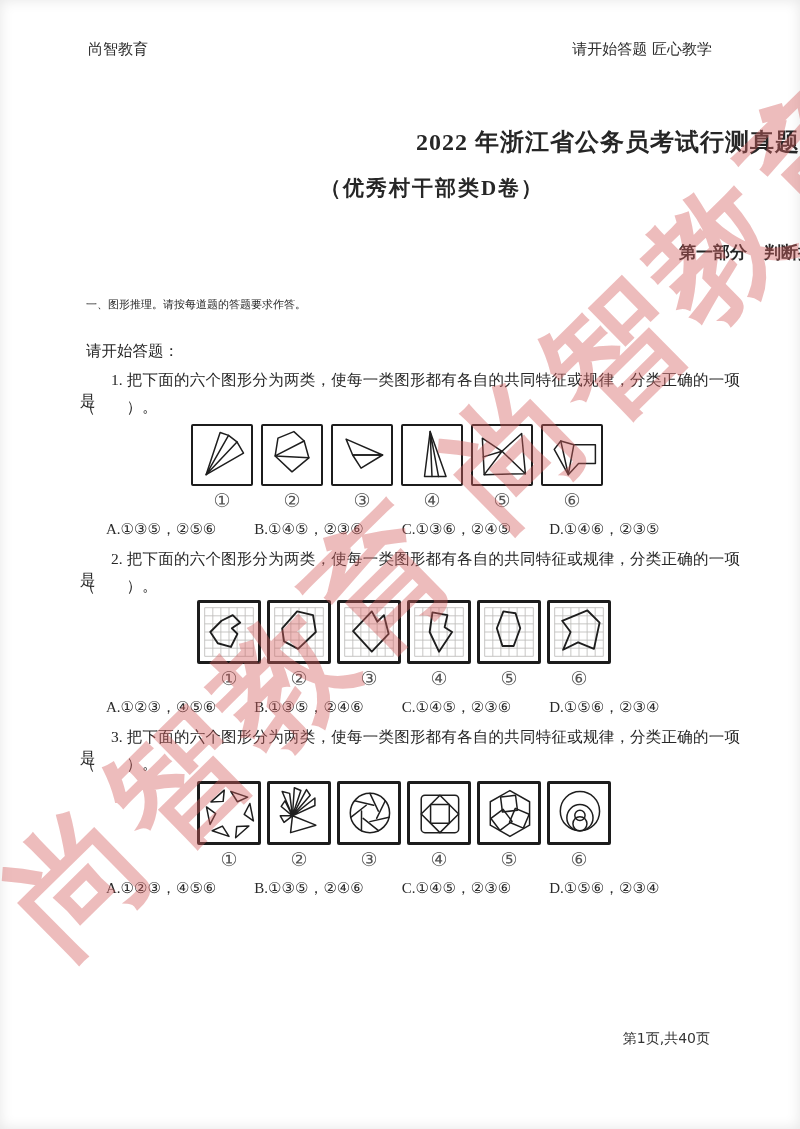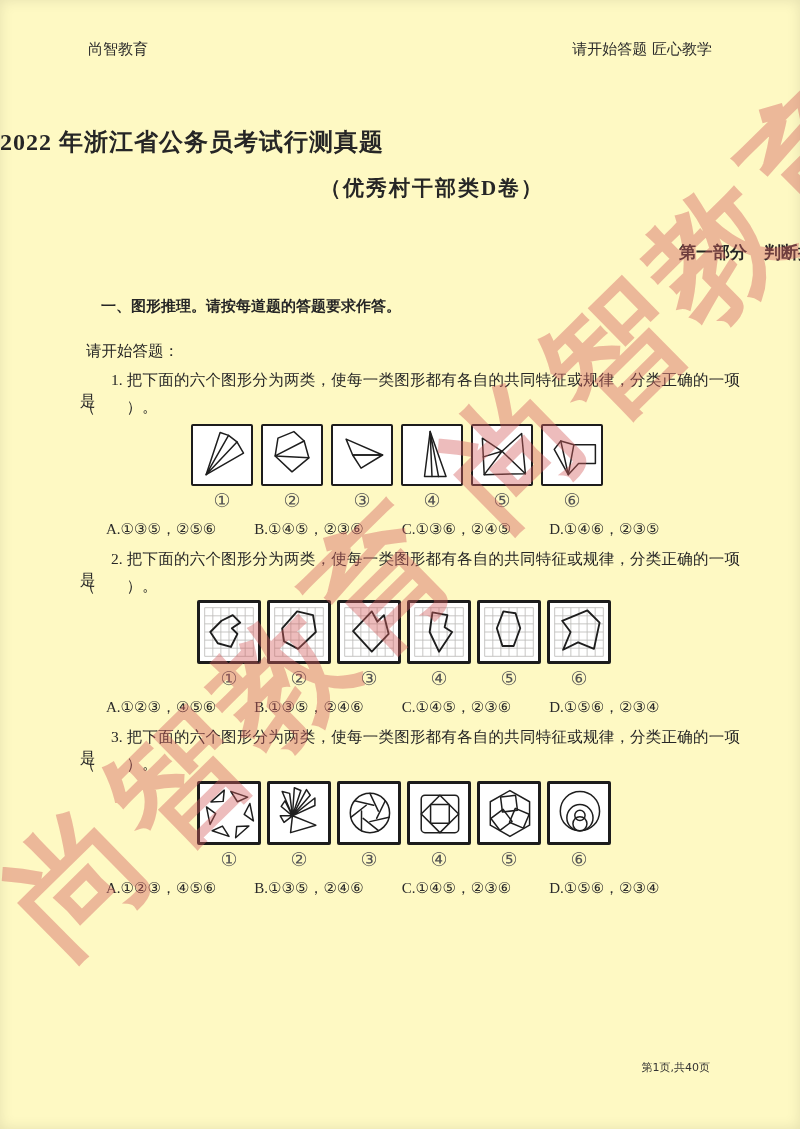--- a/index.html
+++ b/index.html
@@ -1,43 +1,43 @@
 <!DOCTYPE html>
 <html><head>
 <meta charset="utf-8">
 <style>
   html,body{margin:0;padding:0;background:#e9e7e3;}
   .page{
     position:relative;width:800px;height:1129px;margin:0 auto;
-    background:#fef9c3;overflow:hidden;
+    background:#ffffff;overflow:hidden;
     box-shadow:inset 0 0 14px rgba(0,0,0,.10);
     font-family:"Liberation Serif", serif;color:#262626;
   }
   .abs{position:absolute;}
   .hdr{top:40px;left:88px;right:88px;display:flex;justify-content:space-between;
        font-family:"DejaVu Sans", sans-serif;font-size:15px;color:#2b2b2b;}
-  .title{top:126px;left:0;width:100%;text-align:left;font-size:24px;font-weight:bold;letter-spacing:1px;}
+  .title{top:126px;left:0;width:100%;text-align:right;font-size:24px;font-weight:bold;letter-spacing:1px;}
   .title .em{font-family:"DejaVu Sans", sans-serif;}
   .subtitle{top:174px;left:0;width:100%;text-align:center;font-size:21px;font-weight:bold;letter-spacing:2px;padding-left:32px;}
   .subtitle .em{font-family:"DejaVu Sans", sans-serif;}
   .section{top:241px;left:0;width:100%;text-align:right;font-size:17px;font-weight:bold;
            font-family:"DejaVu Sans", sans-serif;margin-left:32px;}
-  .instruction{top:297px;left:71px;width:660px;font-size:15px;font-weight:bold;
+  .instruction{top:297px;left:64px;width:660px;font-size:11px;font-weight:normal;
                font-family:"DejaVu Sans", sans-serif;}
   .begin{top:341px;left:86px;font-size:15.5px;font-weight:normal;}
   .qline1{left:80px;width:660px;font-size:15.5px;text-align:justify;text-align-last:justify;}
   .qline2{left:80px;font-size:15.5px;}
   .figrow{display:flex;}
   .figcol{display:flex;flex-direction:column;align-items:center;}
   .figbox{width:62px;height:62px;background:#fff;border:2px solid #1c1c1c;border-radius:2px;box-sizing:border-box;}
   .figbox.thick{width:64px;height:64px;border-width:3px;}
   .figlabel{margin-top:5px;font-size:19px;color:#555;line-height:1;}
   .optrow{left:106px;display:flex;gap:38px;font-size:15px;white-space:nowrap;}
   .opt{color:#2a2a2a;}
-  .footer{top:1060px;right:90px;font-size:11px;color:#333;
+  .footer{top:1030px;right:90px;font-size:14px;color:#333;
           font-family:"DejaVu Sans", sans-serif;}
   .watermark{
     left:-15px;top:880px;transform:rotate(-44.5deg);transform-origin:0 0;
     font-size:132px;line-height:1;letter-spacing:10px;white-space:nowrap;
     font-weight:bold;color:rgba(213,96,96,0.42);z-index:5;pointer-events:none;
   }
   svg{display:block;}
   .ln{fill:none;stroke:#1e1e1e;stroke-width:1.6;stroke-linejoin:round;stroke-linecap:round;}
   .ln2{fill:none;stroke:#1e1e1e;stroke-width:2;stroke-linejoin:round;stroke-linecap:round;}
   .grid{fill:none;stroke:#bdbcba;stroke-width:0.9;}

